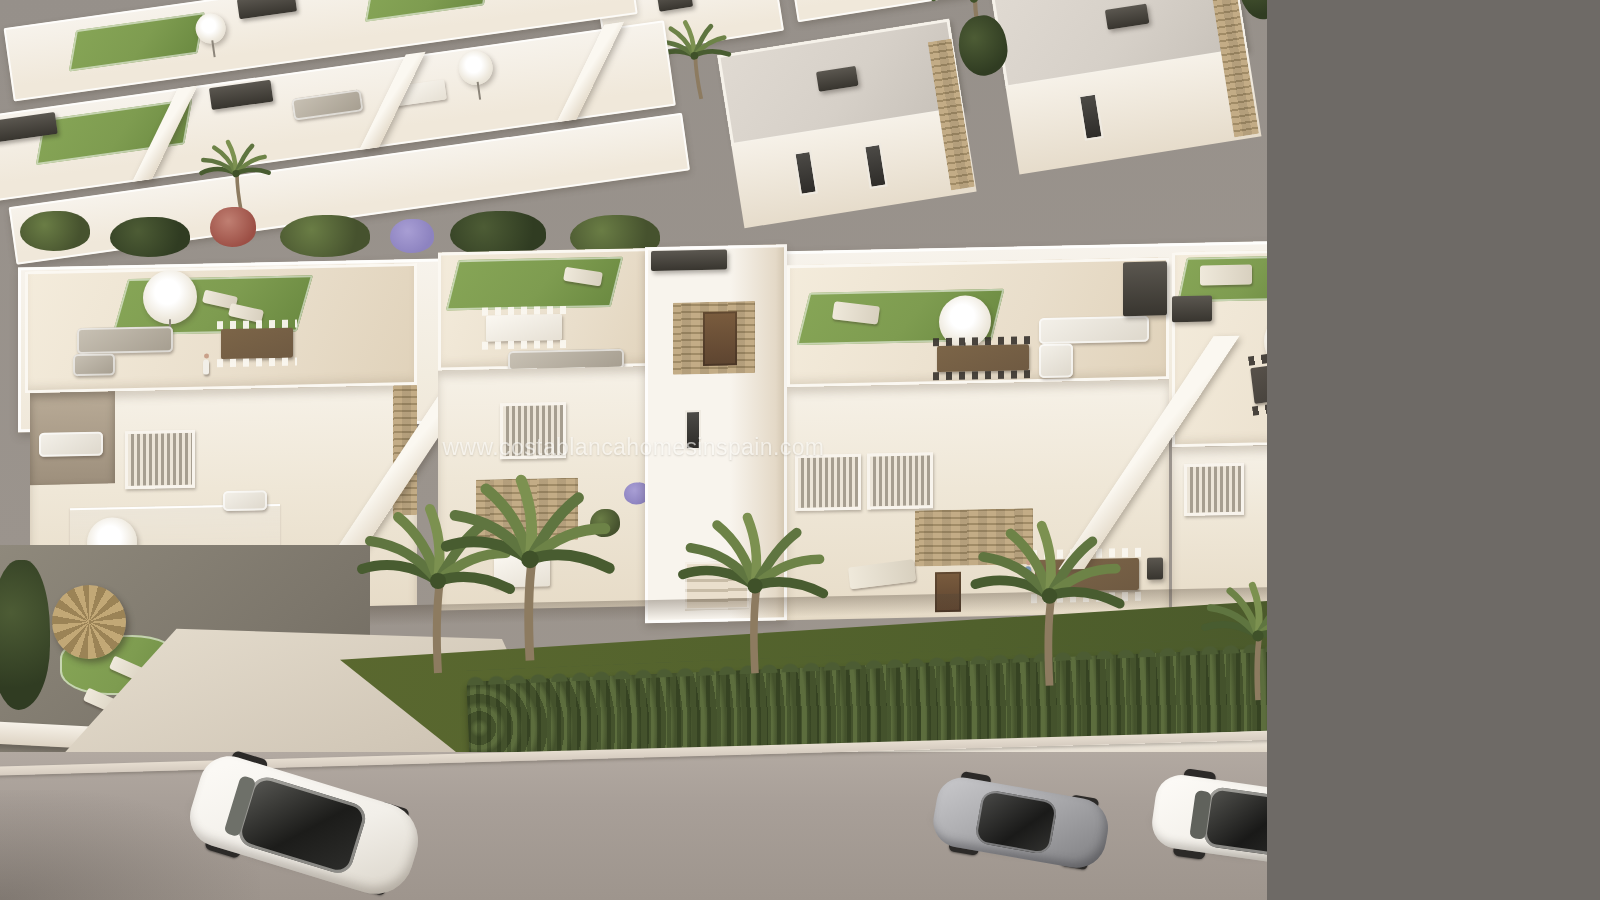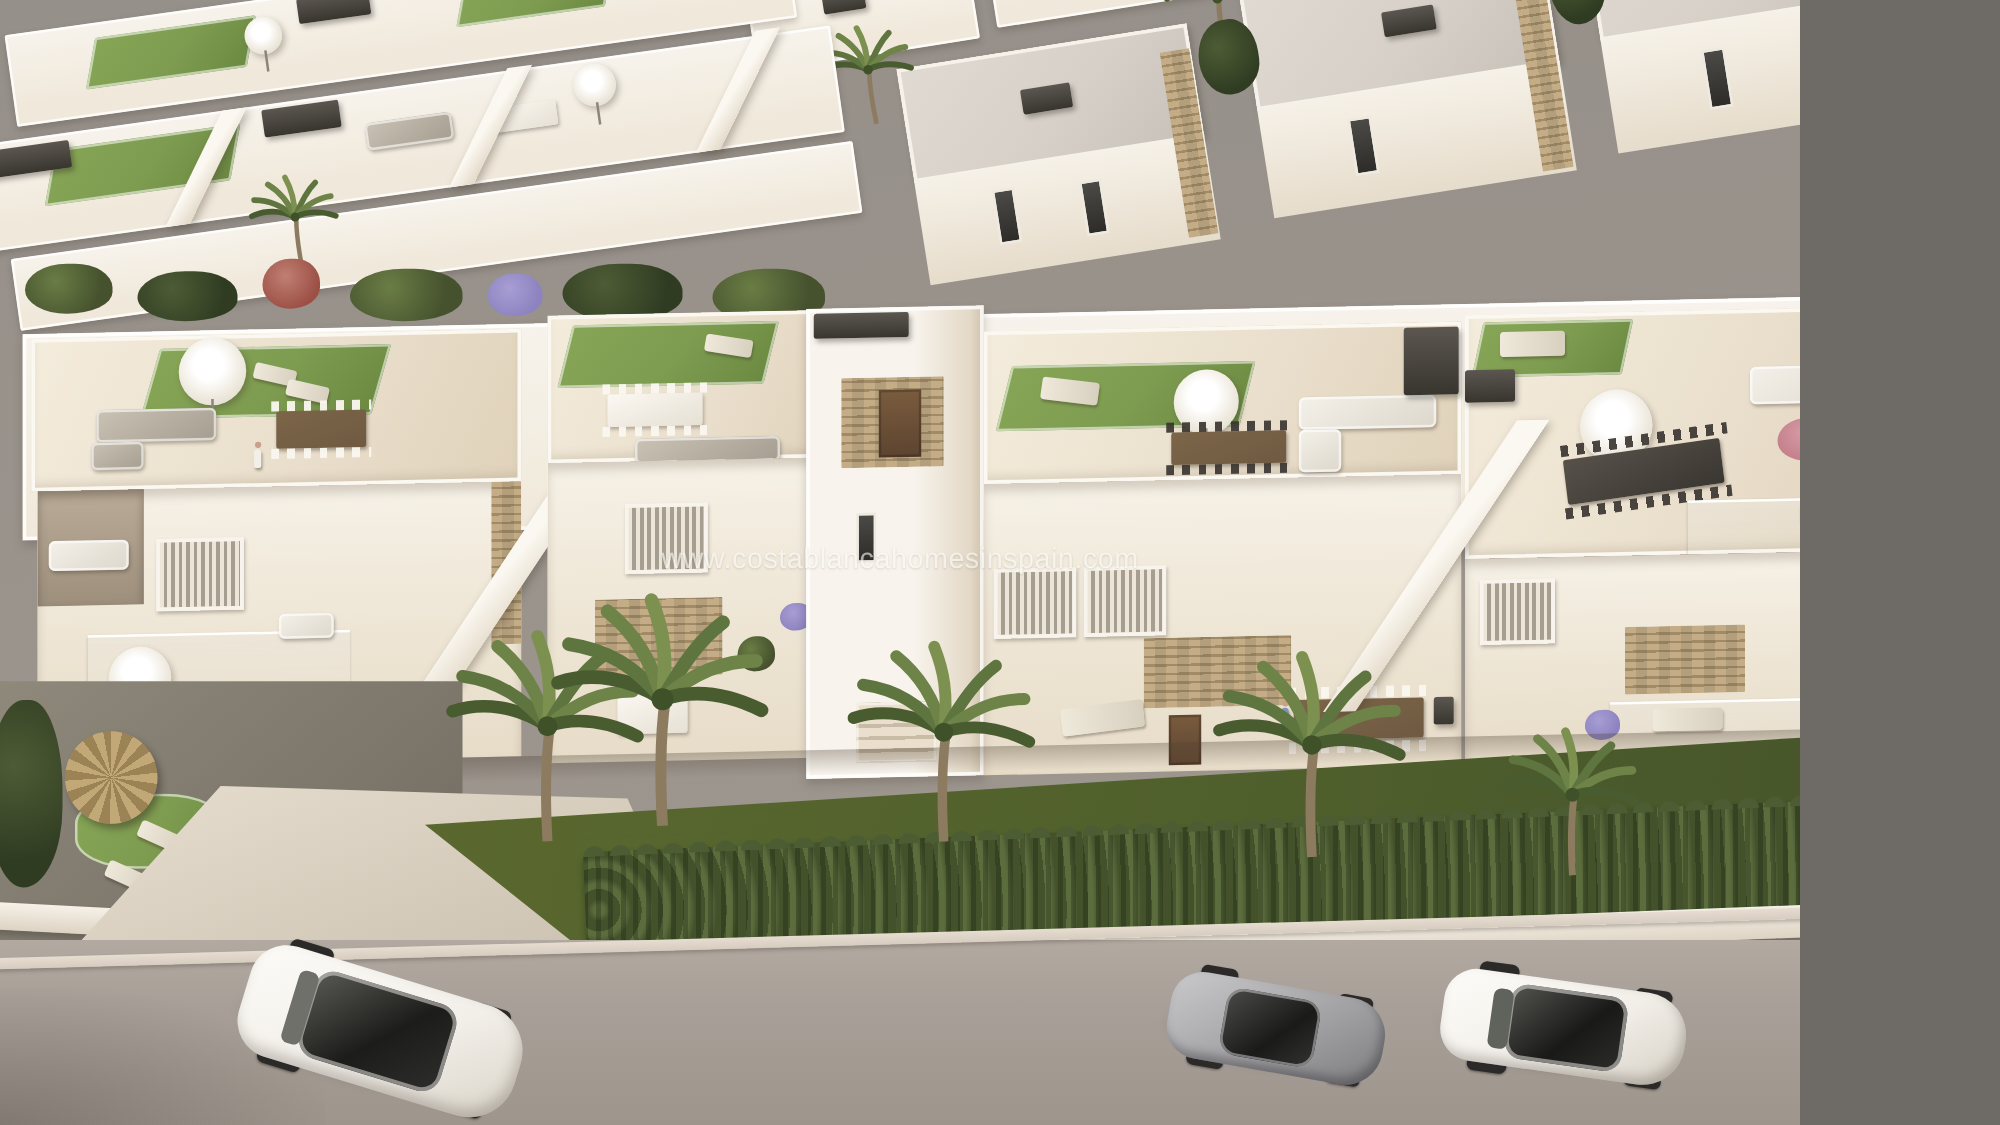--- a/index.html
+++ b/index.html
@@ -10,21 +10,21 @@
     --hedge:#44522c; --hedge-light:#5c6d3d;
     --stone:#c3ac86; --stone-dark:#a08b66;
     --unit-dark:#514d46; --unit-darker:#38352f; --wood:#6f5a42;
     --gravel-roof:#d6d0c8; --glass-dark:#2b2a29;
     --silver:#a2a2a5; --car-white:#f2efe9; --thatch:#b49a66;
     --purple:#8d83c0; --pink:#c27a86; --trunk:#8d7b60;
     --palm:#5f7540; --palm-dark:#485c30; --palm-light:#7c9150;
     --watermark:#faf9f6;
   }
   html,body{margin:0;padding:0;background:#6e6a66;font-family:"Liberation Sans",sans-serif;}
-  .scene{position:relative;width:1440px;height:900px;overflow:hidden;}
+  .scene{position:relative;width:1267px;height:900px;overflow:hidden;}
   .abs{position:absolute;}
   .sky{inset:0;background:linear-gradient(175deg,var(--sky) 0%,#9b948d 55%,#a09890 100%);}
 
   
   .slab{background:linear-gradient(180deg,var(--wall) 0%,var(--wall-cream) 80%);box-shadow:0 3px 6px rgba(60,50,40,.25), inset 0 0 0 2px rgba(255,255,255,.8);border-radius:2px;}
   .lawn{background:linear-gradient(120deg,#86a556 0%,var(--lawn) 55%,#6b8a41 100%);border-radius:2px;box-shadow:inset 0 0 0 2px rgba(255,255,255,.55);}
   .tile{background:linear-gradient(115deg,var(--tile-light) 0%,var(--tile) 60%,#e0d2ba 100%);}
   .dark-box{background:linear-gradient(180deg,#5b5750,var(--unit-darker));border-radius:2px;box-shadow:2px 3px 4px rgba(40,35,30,.35);}
   .stone{background:repeating-linear-gradient(0deg,var(--stone) 0 5px,var(--stone-dark) 5px 7px),repeating-linear-gradient(90deg,rgba(255,255,255,.12) 0 9px,rgba(0,0,0,.08) 9px 18px);background-blend-mode:multiply;border-radius:1px;}
   .louvre{background:repeating-linear-gradient(90deg,#ece5d8 0 3px,#a69e90 3px 6px);border:3px solid #f8f4ed;box-shadow:1px 2px 3px rgba(60,50,40,.3);}

